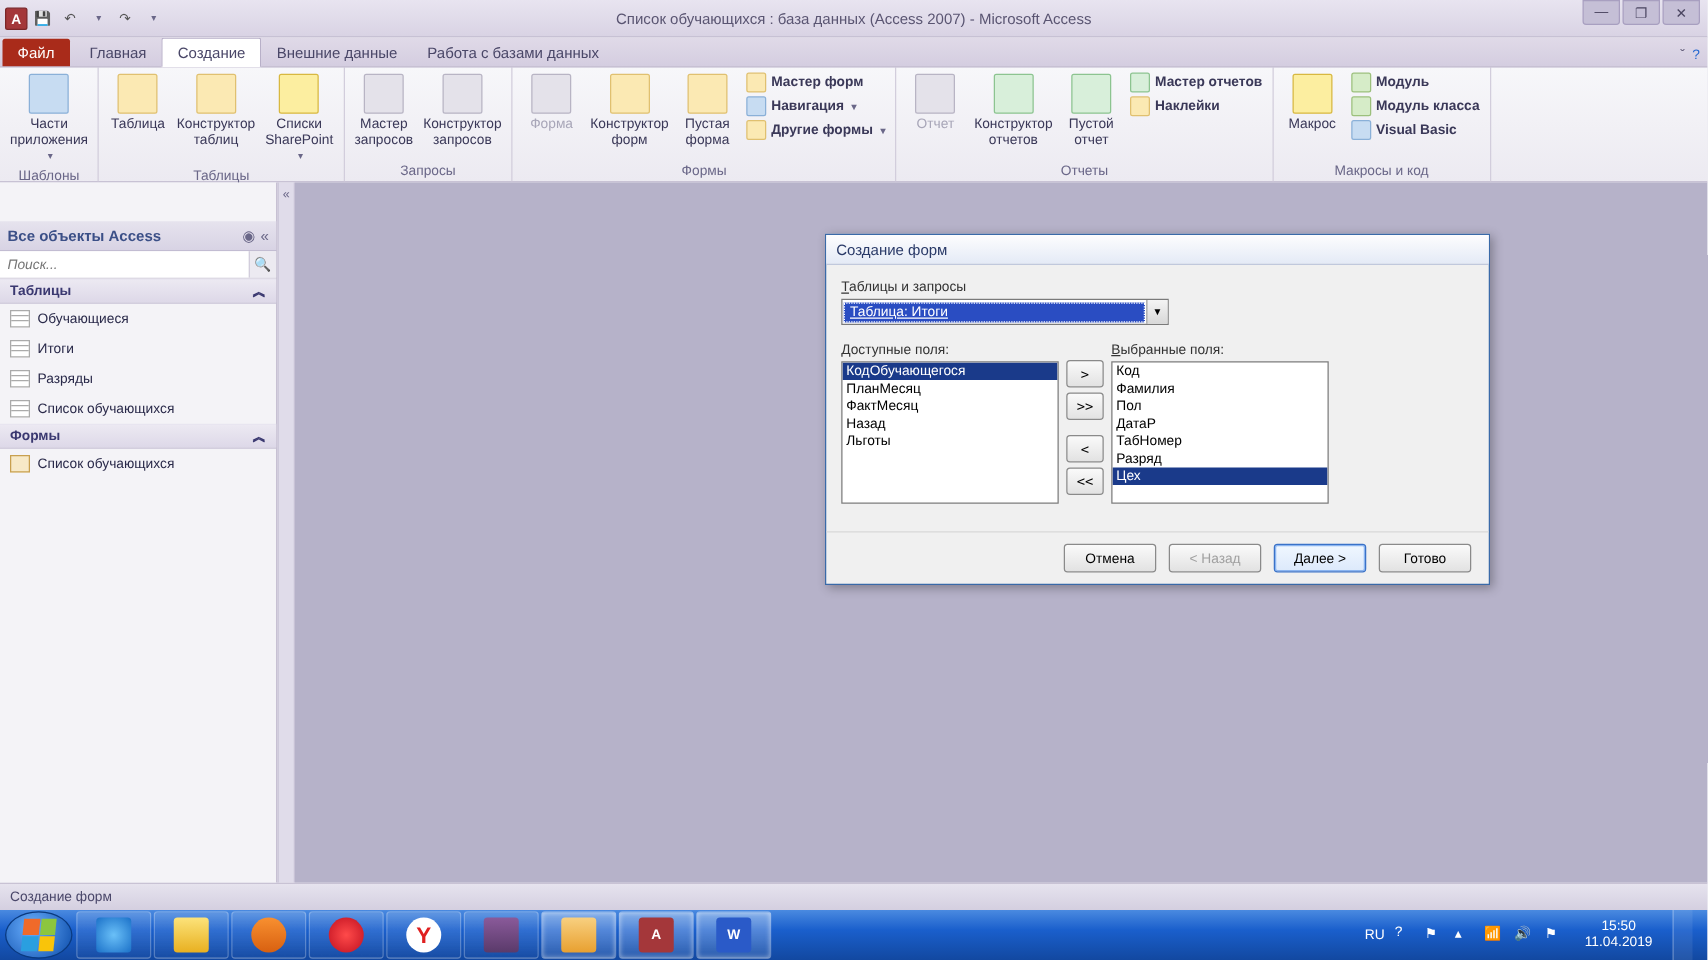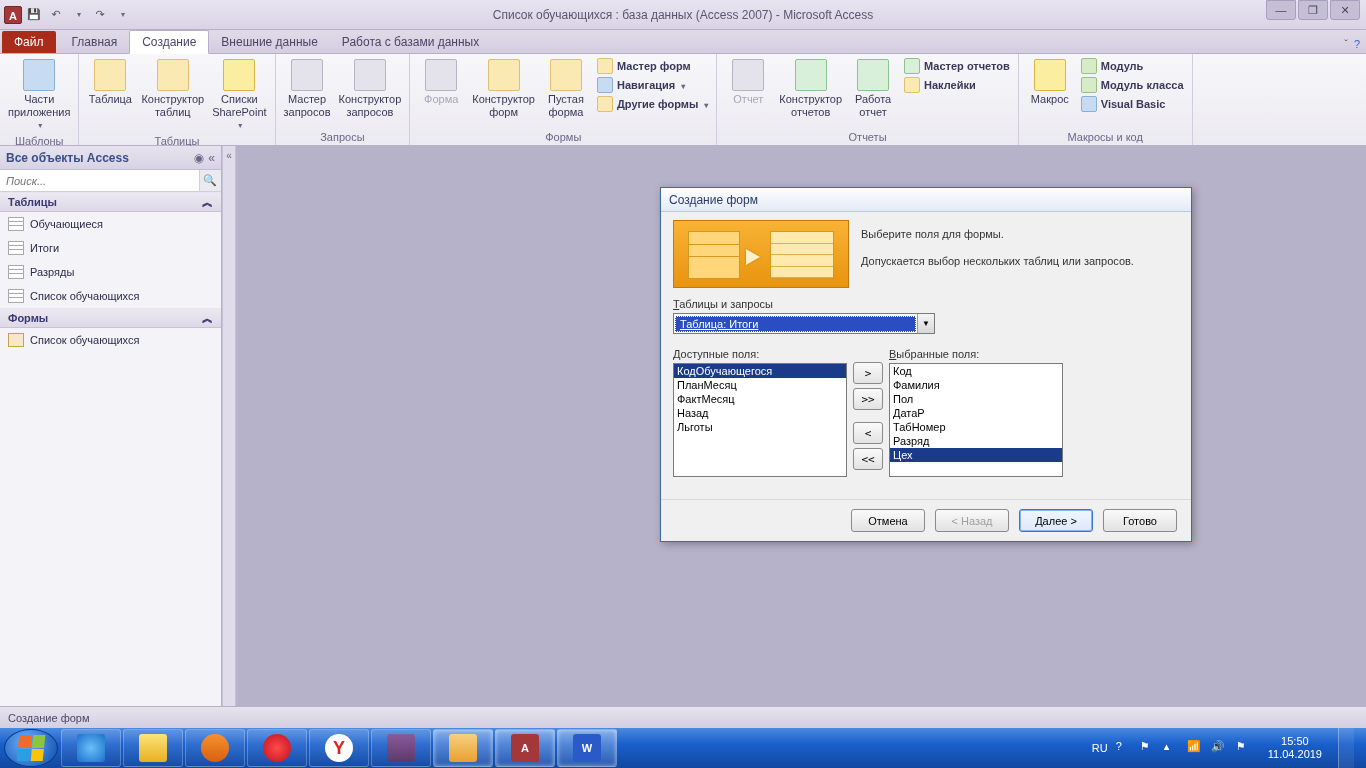--- a/index.html
+++ b/index.html
@@ -36,21 +36,21 @@
 .ricon.green{background:#d6ecc8;border-color:#9cc07c;}
 .ricon.grayish{background:#e4e2ea;border-color:#b8b4c4;}
 .ricon.yellow{background:#fceea0;border-color:#d8b840;}
 .ricon.report{background:#d8efda;border-color:#8cc490;}
 .drop::after{content:"▾";font-size:8px;color:#6a6788;margin-left:2px;}
 .vstack{display:flex;flex-direction:column;gap:1px;}
 
 
 .workspace{display:flex;height:calc(768px - 30px - 24px - 92px - 22px - 40px);}
 .navpane{width:222px;background:#f4f3f7;border-right:1px solid #b8b0c8;display:flex;flex-direction:column;}
-.nav-hdr{height:24px;background:linear-gradient(#e6e3ee,#d8d3e4);border-bottom:1px solid #c2bcd2;display:flex;align-items:center;padding:0 6px;color:#3b4f87;font-weight:bold;font-size:12px;justify-content:space-between;}
+.nav-hdr{height:24px;background:linear-gradient(#e6e3ee,#d8d3e4);border-bottom:1px solid #c2bcd2;display:flex;align-items:center;padding:0 6px;color:#3b4f87;font-weight:bold;font-size:12px;justify-content:space-between;margin-top:31px;}
 .nav-hdr .icons{display:flex;gap:4px;color:#6a6788;font-weight:normal;}
 .nav-search{height:22px;display:flex;border-bottom:1px solid #d2cddc;}
 .nav-search input{flex:1;border:none;background:#fff;padding:0 6px;font-size:11px;font-style:italic;color:#999;outline:none;}
 .nav-search .sbtn{width:22px;display:flex;align-items:center;justify-content:center;background:#eceaf1;border-left:1px solid #d2cddc;color:#5a75a8;}
 .nav-cat{height:20px;background:linear-gradient(#ece9f2,#ddd8e8);border-top:1px solid #e8e5f0;border-bottom:1px solid #c8c2d6;padding:0 8px;display:flex;align-items:center;justify-content:space-between;color:#3a3870;font-weight:bold;font-size:11px;}
 .nav-item{height:24px;display:flex;align-items:center;padding:0 8px;gap:6px;color:#2a2a4a;font-size:11px;}
 .nav-item .nicon{width:16px;height:14px;background:#fff;border:1px solid #aaa;position:relative;}
 .nav-item .nicon.table::before{content:"";position:absolute;left:0;right:0;top:3px;height:1px;background:#aaa;}
 .nav-item .nicon.table::after{content:"";position:absolute;left:0;right:0;top:7px;height:1px;background:#aaa;}
 .nav-item .nicon.form{background:#f7e9c8;border-color:#c8a050;}
@@ -231,21 +231,21 @@
           <div class="ricon grayish"></div>
           <span>Отчет</span>
         </div>
       <div class="rbtn">
           <div class="ricon report"></div>
           <span style="white-space:pre;">Конструктор
 отчетов</span>
         </div>
       <div class="rbtn">
           <div class="ricon report"></div>
-          <span style="white-space:pre;">Работа
+          <span style="white-space:pre;">Пустой
 отчет</span>
         </div>
       <div class="vstack">
         <div class="rbtn small">
             <div class="ricon small report"></div>
             <span>Мастер отчетов</span>
           </div>
         <div class="rbtn small">
             <div class="ricon small"></div>
             <span>Наклейки</span>
@@ -322,36 +322,20 @@
         <span>Список обучающихся</span>
       </div>
   </div>
   <div class="collapse-btn">«</div>
 
   <div class="mdi">
 
     <div class="dialog">
       <div class="dlg-title">Создание форм</div>
       <div class="dlg-body">
-        <div class="dlg-banner">
-          <div class="banner-img">
-            <div class="b1"></div>
-              <div class="arrow"></div>
-            <div class="b2">
-                <div></div>
-                <div></div>
-                <div></div>
-                <div></div>
-              </div>
-          </div>
-          <div class="banner-txt">
-            <div style="margin-bottom:10px;">Выберите поля для формы.</div>
-            <div>Допускается выбор нескольких таблиц или запросов.</div>
-          </div>
-        </div>
         <div class="dlg-label"><u>Т</u><span>аблицы и запросы</span></div>
         <div class="combo">
           <div class="sel">Таблица: Итоги</div>
           <div class="cbtn">▼</div>
         </div>
 
         <div class="fields-row" style="margin-top:14px;">
           <div class="fcol">
             <div class="flabel"><u>Д</u>оступные поля:</div>
             <div class="listbox">

